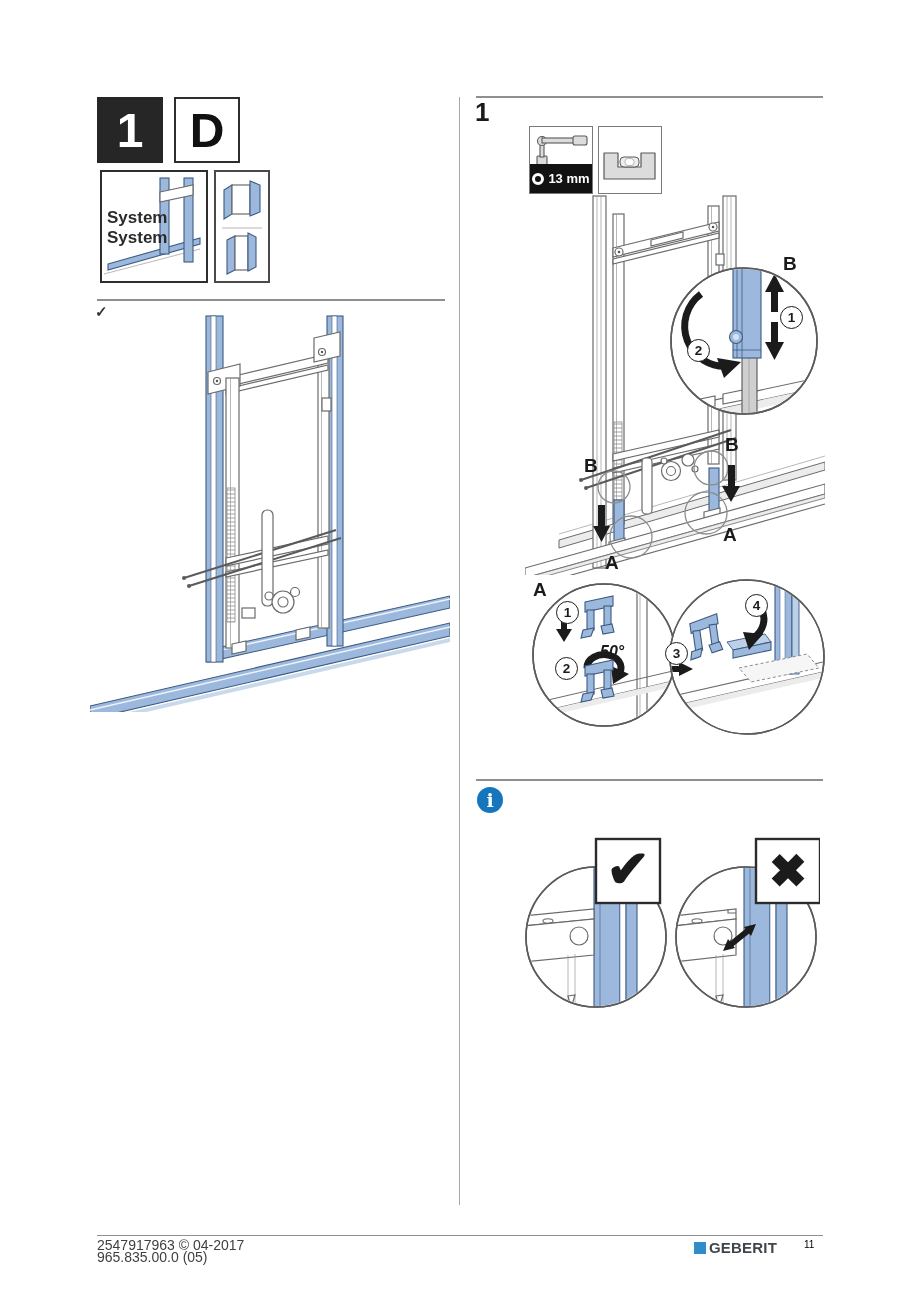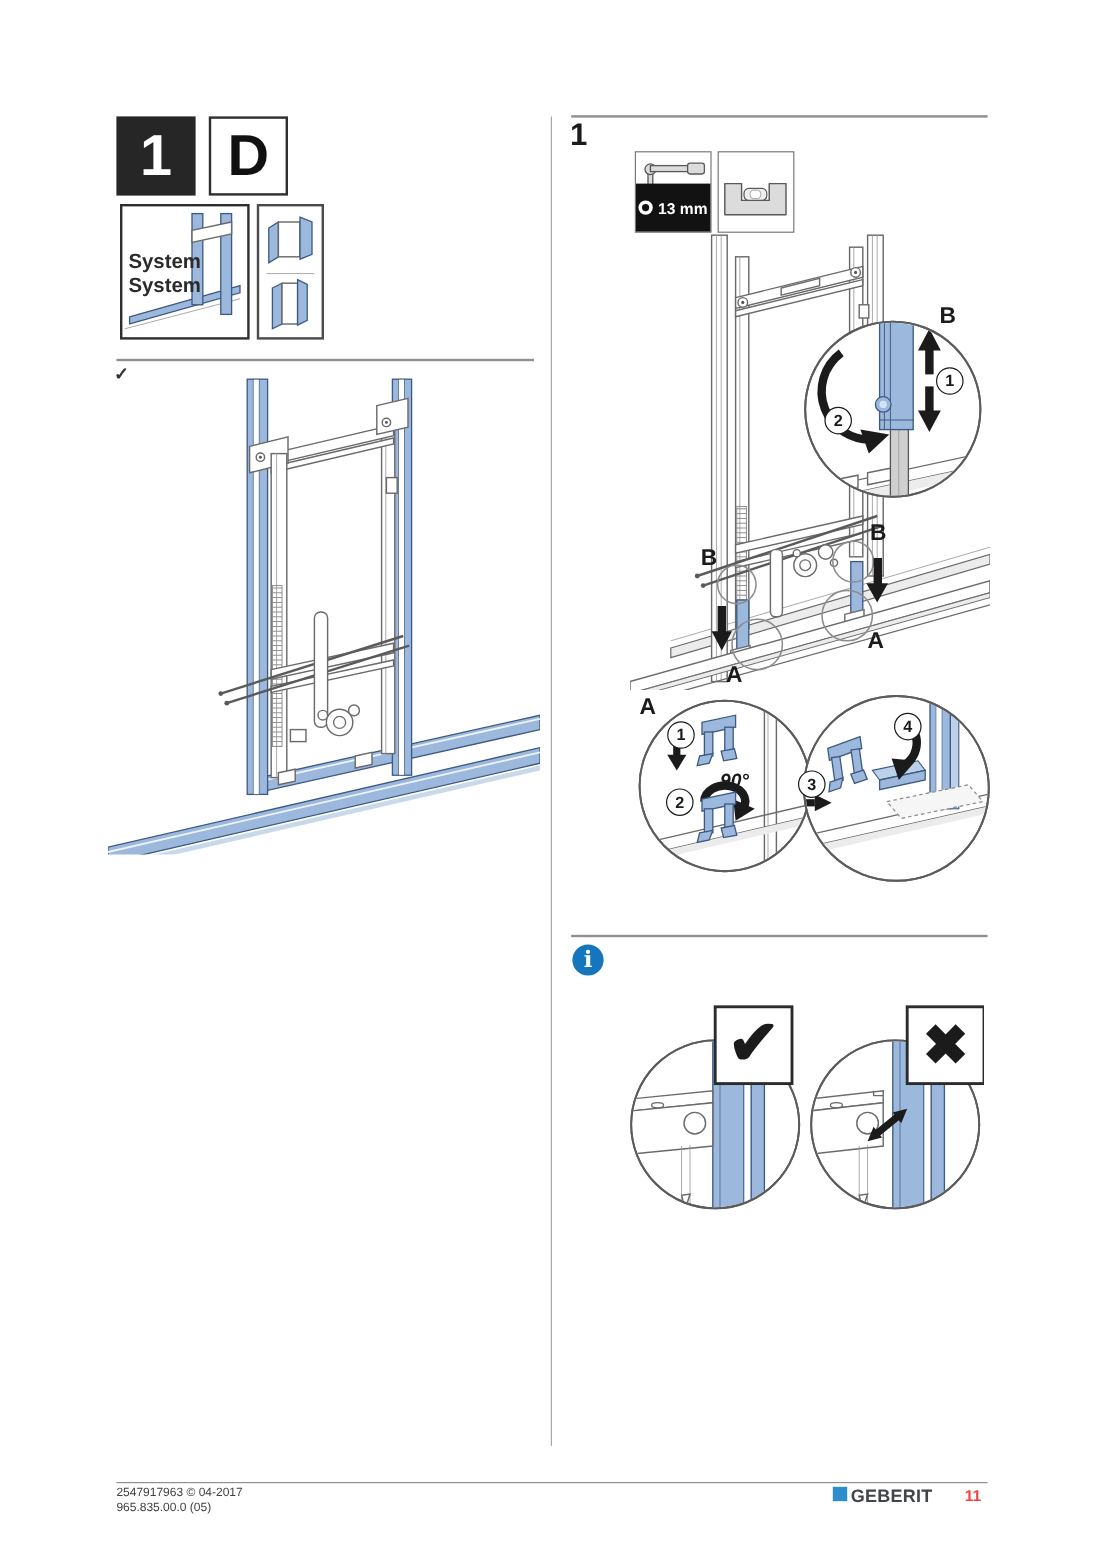--- a/index.html
+++ b/index.html
@@ -29,21 +29,21 @@
 
   .checkmark-small{position:absolute;left:95px;top:303px;font-size:15px;font-weight:700;color:#333}
 
   
   .step-heading{position:absolute;left:475px;top:97px;font-weight:700;font-size:26px;color:#1b1b1b}
 
   
   .tool-box{position:absolute;width:64px;height:68px;border:1.6px solid #7a7a7a;background:#fff}
   .tool-wrench{left:529px;top:126px}
   .tool-level{left:598px;top:126px}
-  .size-bar{position:absolute;left:0;bottom:0;width:100%;height:40px;background:#121212;
+  .size-bar{position:absolute;left:0;bottom:0;width:100%;height:29px;background:#121212;
     display:flex;align-items:center;justify-content:center;gap:4px}
   .size-ring{width:12px;height:12px;border:3px solid #fff;border-radius:50%;flex:0 0 auto}
   .size-bar span{color:#fff;font-weight:700;font-size:13px;white-space:nowrap}
 
   
   .lbl{position:absolute;font-weight:700;font-size:19px;color:#1b1b1b}
   .lbl-angle{position:absolute;font-weight:700;font-style:italic;font-size:16px;color:#1b1b1b}
   .num{position:absolute;width:23px;height:23px;border:1.9px solid #1b1b1b;border-radius:50%;background:#fff;
     display:flex;align-items:center;justify-content:center;font-weight:700;font-size:13.5px;color:#1b1b1b}
 
@@ -52,25 +52,25 @@
     background:var(--info-blue);display:flex;align-items:center;justify-content:center}
   .info-icon span{color:#fff;font-family:"DejaVu Serif",serif;font-weight:700;font-size:19px;line-height:26px}
 
   
   .mark{position:absolute;width:64px;height:64px;display:flex;align-items:center;justify-content:center;
     font-weight:700;color:#1b1b1b}
   .mark-ok{left:596px;top:837px;font-size:52px}
   .mark-bad{left:756px;top:839px;font-size:46px}
 
   
-  .footer-text{position:absolute;left:97px;top:1239px;font-size:10px;line-height:12px;color:#3f3f3f}
-  .brand{position:absolute;left:694px;top:1239px;display:flex;}
+  .footer-text{position:absolute;left:97px;top:1239px;font-size:14px;line-height:12px;color:#3f3f3f}
+  .brand{position:absolute;left:694px;top:1239px;display:flex;align-items:center}
   .brand-square{width:12px;height:12px;background:var(--brand-blue);margin-right:3px}
   .brand span.name{font-weight:800;font-size:15px;letter-spacing:.2px;color:#40454a}
-  .page-num{position:absolute;left:804px;top:1239px;font-weight:700;font-size:13px;color:#ef4444}
+  .page-num{position:absolute;left:804px;top:1239px;font-weight:400;font-size:10px;color:#000000}
 
   
   .f-blue{fill:var(--accent-blue);stroke:var(--accent-blue-dark);stroke-width:1.1}
   .f-blue2{fill:#bcd0e8;stroke:var(--accent-blue-dark);stroke-width:.9}
   .f-white{fill:#fff;stroke:#6b6b6b;stroke-width:1.2}
   .f-grey{fill:#dcdcdc;stroke:#595959;stroke-width:1.1}
   .ln{stroke:#6b6b6b;stroke-width:1.1;fill:none}
   .lnt{stroke:#9a9a9a;stroke-width:.7;fill:none}
   .blk{fill:#1b1b1b;stroke:none}
   .arrow-stroke{fill:none;stroke:#1b1b1b;stroke-width:7;stroke-linecap:butt}
@@ -336,21 +336,21 @@
       <polygon points="154,90 154,104 168,97" class="blk"></polygon>
       <path d="M236,36 a22,22 0 0 1 -8,30" class="arrow-stroke" stroke-width="6.5"></path>
       <polygon points="218,60 238,62 224,78" class="blk"></polygon>
     </g>
     <circle cx="222" cy="85" r="77" fill="none" stroke="#5c5c5c" stroke-width="1.6"></circle>
   </svg>
 
   <div class="lbl" style="left:533px;top:579px">A</div>
   <div class="num" style="left:556px;top:601px">1</div>
   <div class="num" style="left:555px;top:657px">2</div>
-  <div class="lbl-angle" style="left:600px;top:643px">90°</div>
+  <div class="lbl-angle" style="left:600px;top:643px">50°</div>
   <div class="num" style="left:665px;top:642px">3</div>
   <div class="num" style="left:745px;top:594px">4</div>
 
   <div class="rule" style="left:476px;top:779px;width:347px"></div>
   <div class="info-icon">
     <span>i</span>
   </div>
 
   <svg class="abs" style="left:520px;top:832px" width="300" height="180" viewBox="0 0 300 180">
     <defs>

